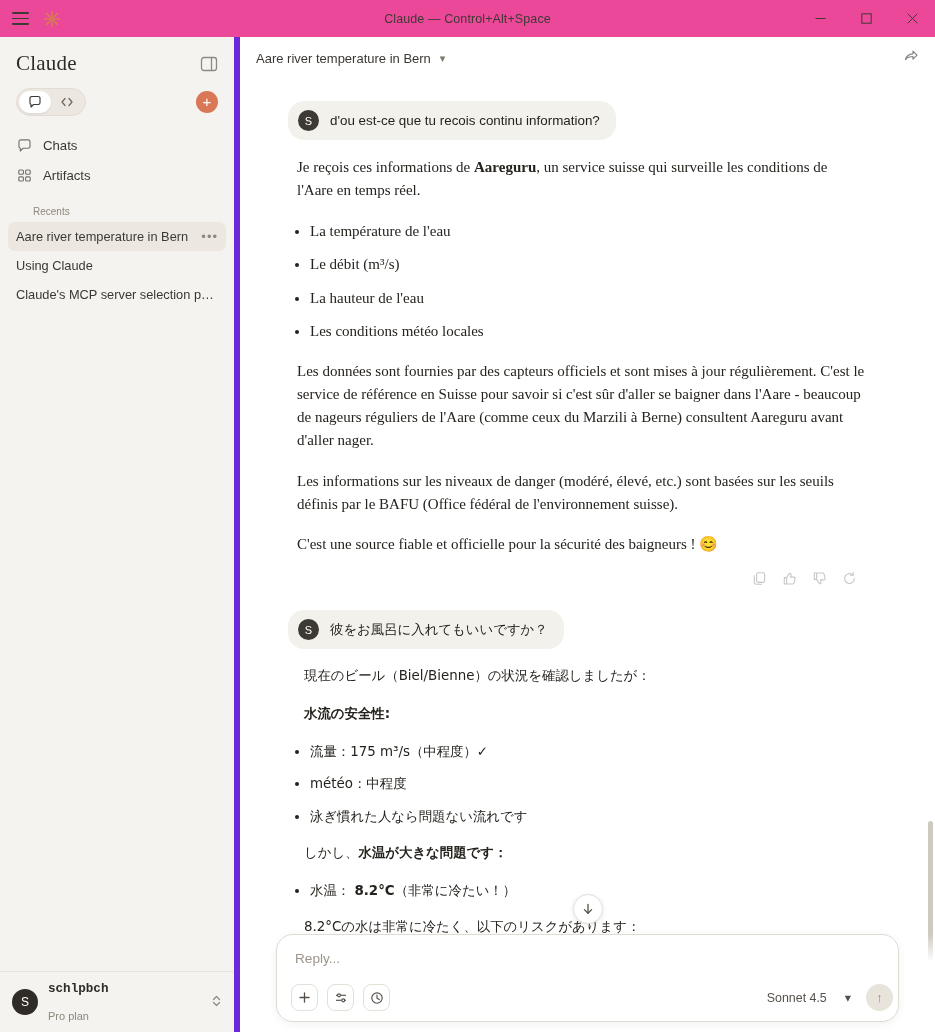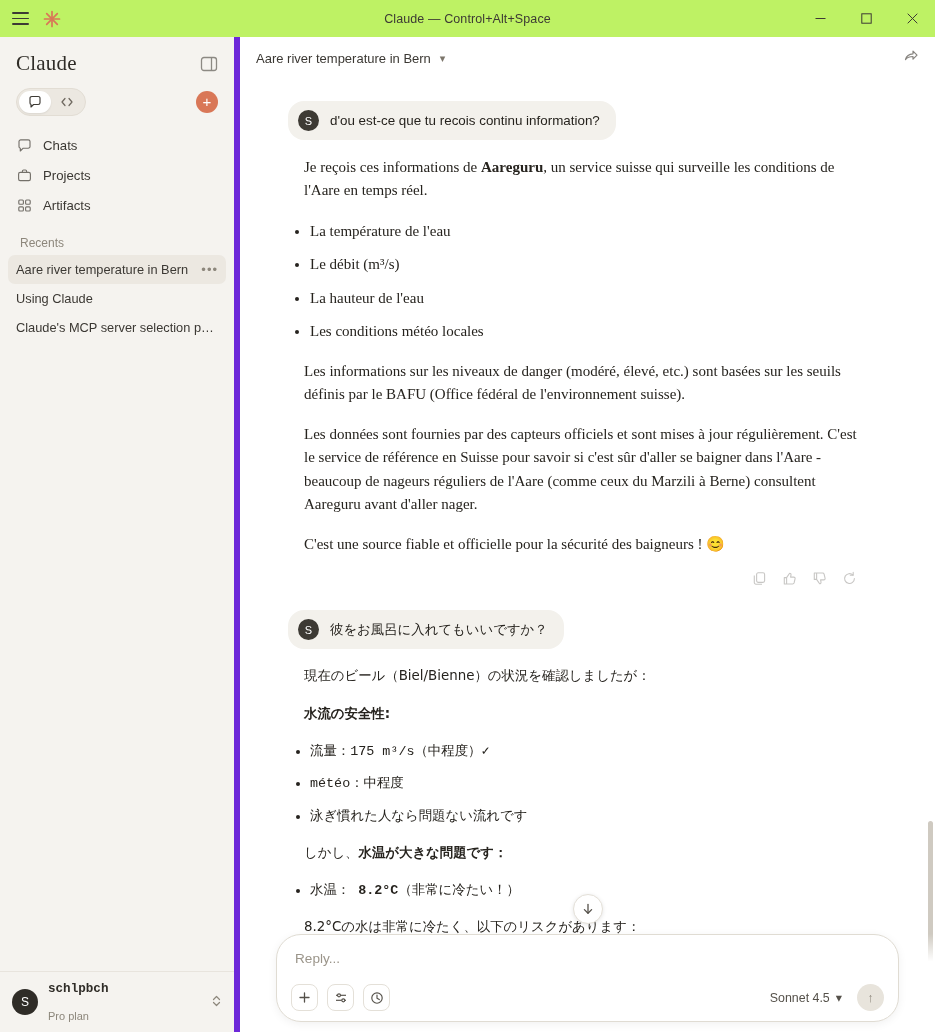--- a/index.html
+++ b/index.html
@@ -13,21 +13,21 @@
   .app {
     width: 935px; height: 1032px;
     display: flex; flex-direction: column;
     background: #faf9f7;
     position: relative;
   }
 
   
   .titlebar {
     height: 37px;
-    background: #bef264;
+    background: #ec4899;
     display: flex; align-items: center;
     flex: 0 0 37px;
     position: relative;
     border-bottom: none;
   }
   .tb-left { display: flex; align-items: center; gap: 14px; padding-left: 12px; }
   .hamburger { width: 17px; height: 13px; display: flex; flex-direction: column; justify-content: space-between; cursor: pointer; }
   .hamburger span { display: block; height: 1.6px; background: #3d3a34; border-radius: 1px; }
   .claude-logo { width: 18px; height: 18px; position: relative; }
   .claude-logo svg { display: block; }
@@ -80,22 +80,22 @@
     padding-bottom: 1px;
   }
   .sb-nav { padding: 4px 8px 0 8px; }
   .nav-item {
     display: flex; align-items: center; gap: 11px;
     padding: 7px 8px; border-radius: 7px;
     font-size: 13.2px; color: #3b3833; cursor: pointer;
   }
   .nav-ico { width: 16px; height: 16px; display: flex; align-items: center; justify-content: center; opacity: 0.8; }
   .sb-section-label {
-    padding: 16px 16px 5px 20px;
-    font-size: 12px; color: #8d877c;
+    padding: 16px 16px 5px 33px;
+    font-size: 10px; color: #8d877c;
   }
   .recent-item {
     display: flex; align-items: center; justify-content: space-between;
     margin: 0 8px; padding: 7px 8px; border-radius: 7px;
     font-size: 12.8px; color: #3b3833; cursor: pointer;
     white-space: nowrap; overflow: hidden;
   }
   .recent-item .rtext { overflow: hidden; text-overflow: ellipsis; white-space: nowrap; }
   .recent-item.active { background: #ece8e1; }
   .dots { color: #8d877c; font-size: 13px; letter-spacing: 1px; padding-left: 6px; }
@@ -143,29 +143,29 @@
   }
   .user-av {
     width: 21px; height: 21px; border-radius: 50%;
     background: #3d3a34; color: #fff;
     font-size: 11px; display: flex; align-items: center; justify-content: center;
     flex: 0 0 21px;
   }
   .user-text { font-size: 13.4px; color: #26231e; }
 
   .assistant { font-family: "Liberation Serif", serif; color: #26231e; }
-  .assistant p { font-size: 15px; line-height: 1.55; margin: 0 0 17px 16px; }
+  .assistant p { font-size: 15px; line-height: 1.55; margin: 0 0 17px 9px; }
   .assistant ul { margin: 0 0 17px 0; padding-left: 22px; }
   .assistant li { font-size: 15px; line-height: 1.5; margin-bottom: 11px; }
   .assistant li::marker { color: #26231e; }
   .assistant b { font-weight: bold; }
 
   .jp { font-family: "DejaVu Sans", sans-serif; }
   .jp p { font-size: 13.4px; line-height: 1.7; margin: 0 0 15px 16px; }
-  .jp ul { margin: 12px 0 15px 0; padding-left: 22px; font-family: Liberation Mono, monospace; }
+  .jp ul { margin: 12px 0 15px 0; padding-left: 22px; }
   .jp li { font-size: 13.4px; line-height: 1.6; margin-bottom: 11px; }
 
   .msg-actions {
     display: flex; gap: 15px; align-items: center;
     justify-content: flex-end;
     padding-right: 8px;
     margin: -2px 0 6px 0;
     opacity: 0.32;
   }
   .msg-actions span { cursor: pointer; }
@@ -185,41 +185,41 @@
   
   .composer-wrap {
     position: absolute; left: 0; right: 0; bottom: 0;
     padding: 0 36px 10px 36px;
     background: linear-gradient(to bottom, rgba(255,255,255,0) 0%, #ffffff 28%);
     z-index: 6;
   }
   .composer {
     background: #ffffff;
     border: 1px solid #e0dcd3;
-    border-radius: 25px;
+    border-radius: 17px;
     box-shadow: 0 2px 10px rgba(0,0,0,0.06);
-    padding: 14px 14px 10px 14px;
+    padding: 14px 5px 10px 14px;
   }
   .reply-input {
     width: 100%; border: none; outline: none;
     font-size: 13.6px; color: #26231e;
     font-family: "Liberation Sans", sans-serif;
     background: transparent;
     padding: 0 0 18px 4px;
   }
   .reply-input::placeholder { color: #9b958a; }
   .composer-bar { display: flex; align-items: center; gap: 9px; }
   .cbtn {
     width: 27px; height: 27px; border-radius: 8px;
     border: 1px solid #e4e0d8; background: #fff;
     display: flex; align-items: center; justify-content: center;
     cursor: pointer; color: #55514a;
   }
   .model-pick {
-    margin-left: auto; display: flex; align-items: center; gap: 6px;
+    margin-left: auto; display: flex; align-items: center; gap: 18px;
     font-size: 12.4px; color: #55514a; cursor: pointer;
     padding: 4px 6px; border-radius: 7px;
   }
   .send-btn {
     width: 27px; height: 27px; border-radius: 50%;
     background: #e8e4dc; color: #8d877c;
     display: flex; align-items: center; justify-content: center;
     cursor: pointer; font-size: 13px;
   }
 
@@ -310,29 +310,20 @@
       </div>
 
       <div class="sb-nav">
         <div class="nav-item">
           <span class="nav-ico">
             <svg width="15" height="15" viewBox="0 0 15 15">
               <path d="M2 3.6a1.8 1.8 0 0 1 1.8-1.8h7.4A1.8 1.8 0 0 1 13 3.6v4.8a1.8 1.8 0 0 1-1.8 1.8H6.2L3.3 13V10.2A1.8 1.8 0 0 1 2 8.4z" fill="none" stroke="#55514a" stroke-width="1.15" stroke-linejoin="round"></path>
             </svg>
           </span>
           <span>Chats</span>
-        </div>
-        <div class="nav-item">
-          <span class="nav-ico">
-            <svg width="15" height="15" viewBox="0 0 15 15">
-              <rect x="1.6" y="4.3" width="11.8" height="8.3" rx="1.6" fill="none" stroke="#55514a" stroke-width="1.15"></rect>
-              <path d="M5.4 4.3V3.2a1.2 1.2 0 0 1 1.2-1.2h1.8a1.2 1.2 0 0 1 1.2 1.2v1.1" fill="none" stroke="#55514a" stroke-width="1.15"></path>
-            </svg>
-          </span>
-          <span>Projects</span>
         </div>
         <div class="nav-item">
           <span class="nav-ico">
             <svg width="15" height="15" viewBox="0 0 15 15">
               <rect x="1.8" y="2" width="4.6" height="4.2" rx="1" fill="none" stroke="#55514a" stroke-width="1.15"></rect>
               <rect x="8.6" y="2" width="4.6" height="4.2" rx="1" fill="none" stroke="#55514a" stroke-width="1.15"></rect>
               <rect x="1.8" y="8.8" width="4.6" height="4.2" rx="1" fill="none" stroke="#55514a" stroke-width="1.15"></rect>
               <rect x="8.6" y="8.8" width="4.6" height="4.2" rx="1" fill="none" stroke="#55514a" stroke-width="1.15"></rect>
             </svg>
           </span>
@@ -393,22 +384,22 @@
           <div class="assistant">
             <p>
               <span>Je reçois ces informations de </span><b>Aareguru</b><span>, un service suisse qui surveille les conditions de l'Aare en temps réel.</span>
             </p>
             <ul>
               <li>La température de l'eau</li>
               <li>Le débit (m³/s)</li>
               <li>La hauteur de l'eau</li>
               <li>Les conditions météo locales</li>
             </ul>
+            <p>Les données sont fournies par des capteurs officiels et sont mises à jour régulièrement. C'est le service de référence en Suisse pour savoir si c'est sûr d'aller se baigner dans l'Aare - beaucoup de nageurs réguliers de l'Aare (comme ceux du Marzili à Berne) consultent Aareguru avant d'aller nager.</p>
             <p>Les informations sur les niveaux de danger (modéré, élevé, etc.) sont basées sur les seuils définis par le BAFU (Office fédéral de l'environnement suisse).</p>
-            <p>Les données sont fournies par des capteurs officiels et sont mises à jour régulièrement. C'est le service de référence en Suisse pour savoir si c'est sûr d'aller se baigner dans l'Aare - beaucoup de nageurs réguliers de l'Aare (comme ceux du Marzili à Berne) consultent Aareguru avant d'aller nager.</p>
             <p>C'est une source fiable et officielle pour la sécurité des baigneurs ! 😊</p>
           </div>
 
           <div class="msg-actions">
             <span>
               <svg width="15" height="15" viewBox="0 0 15 15">
                   <rect x="4.6" y="1.8" width="8" height="9.6" rx="1.6" fill="none" stroke="#55514a" stroke-width="1.1"></rect>
                   <path d="M10 13.2H3.9a1.6 1.6 0 0 1-1.6-1.6V4.5" fill="none" stroke="#55514a" stroke-width="1.1"></path>
                 </svg>
             </span>

